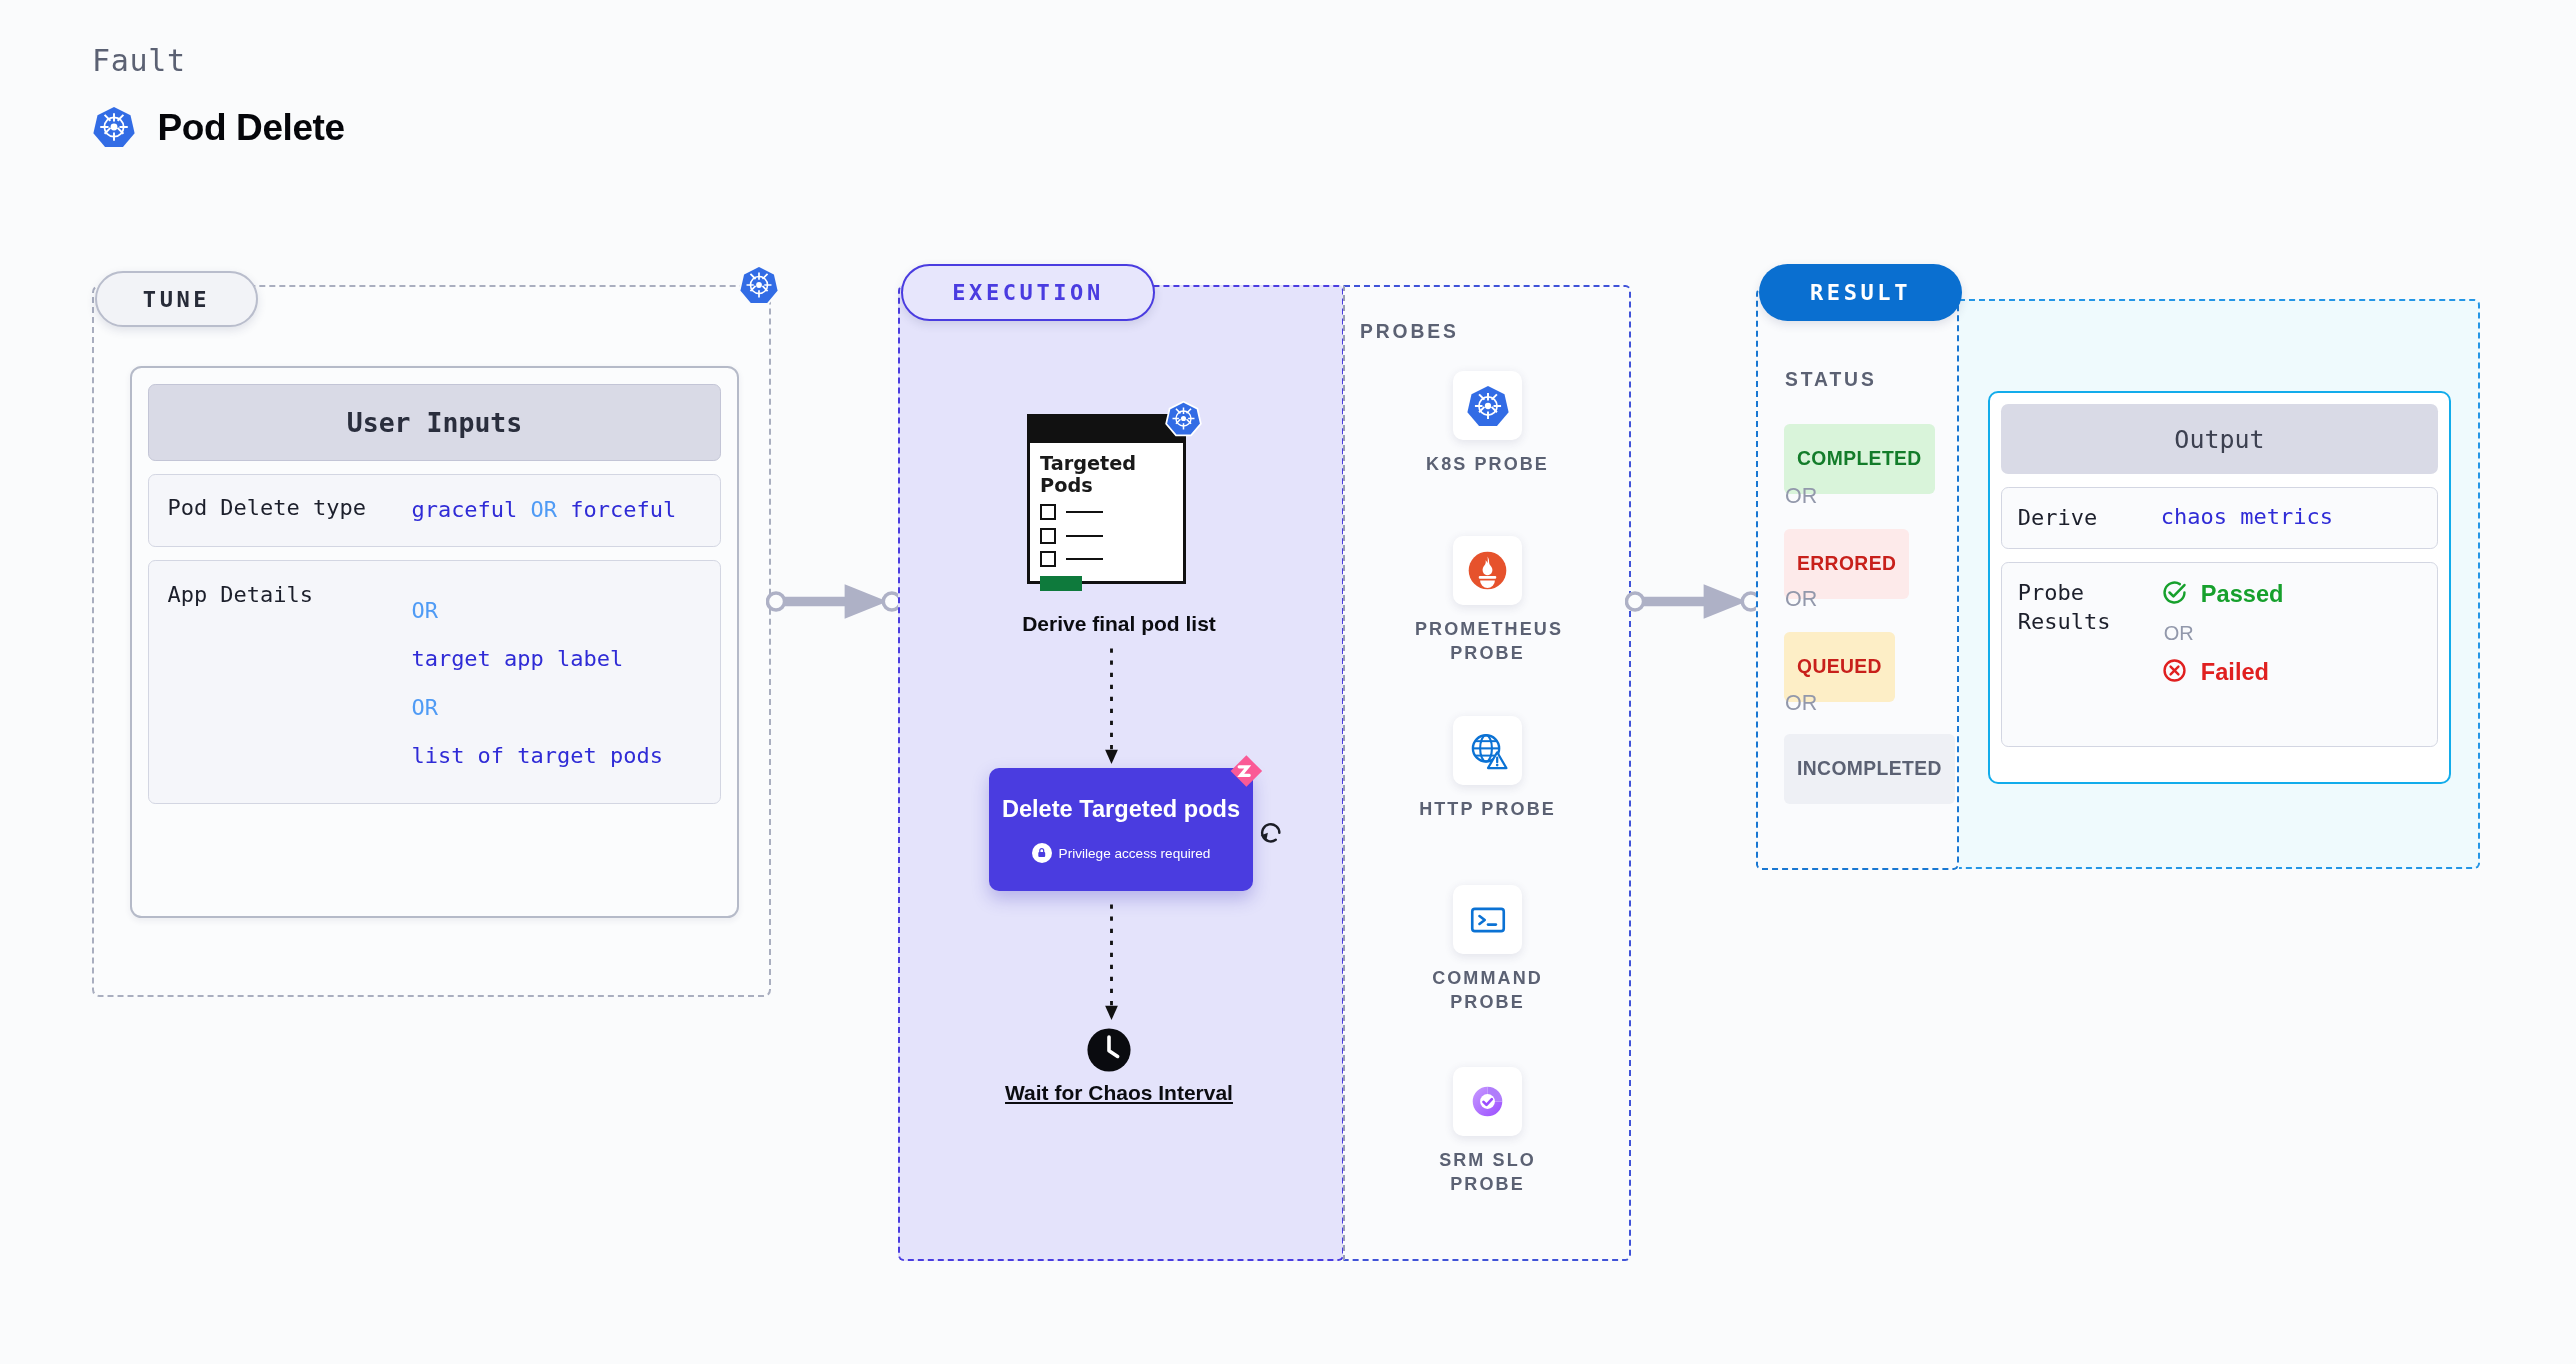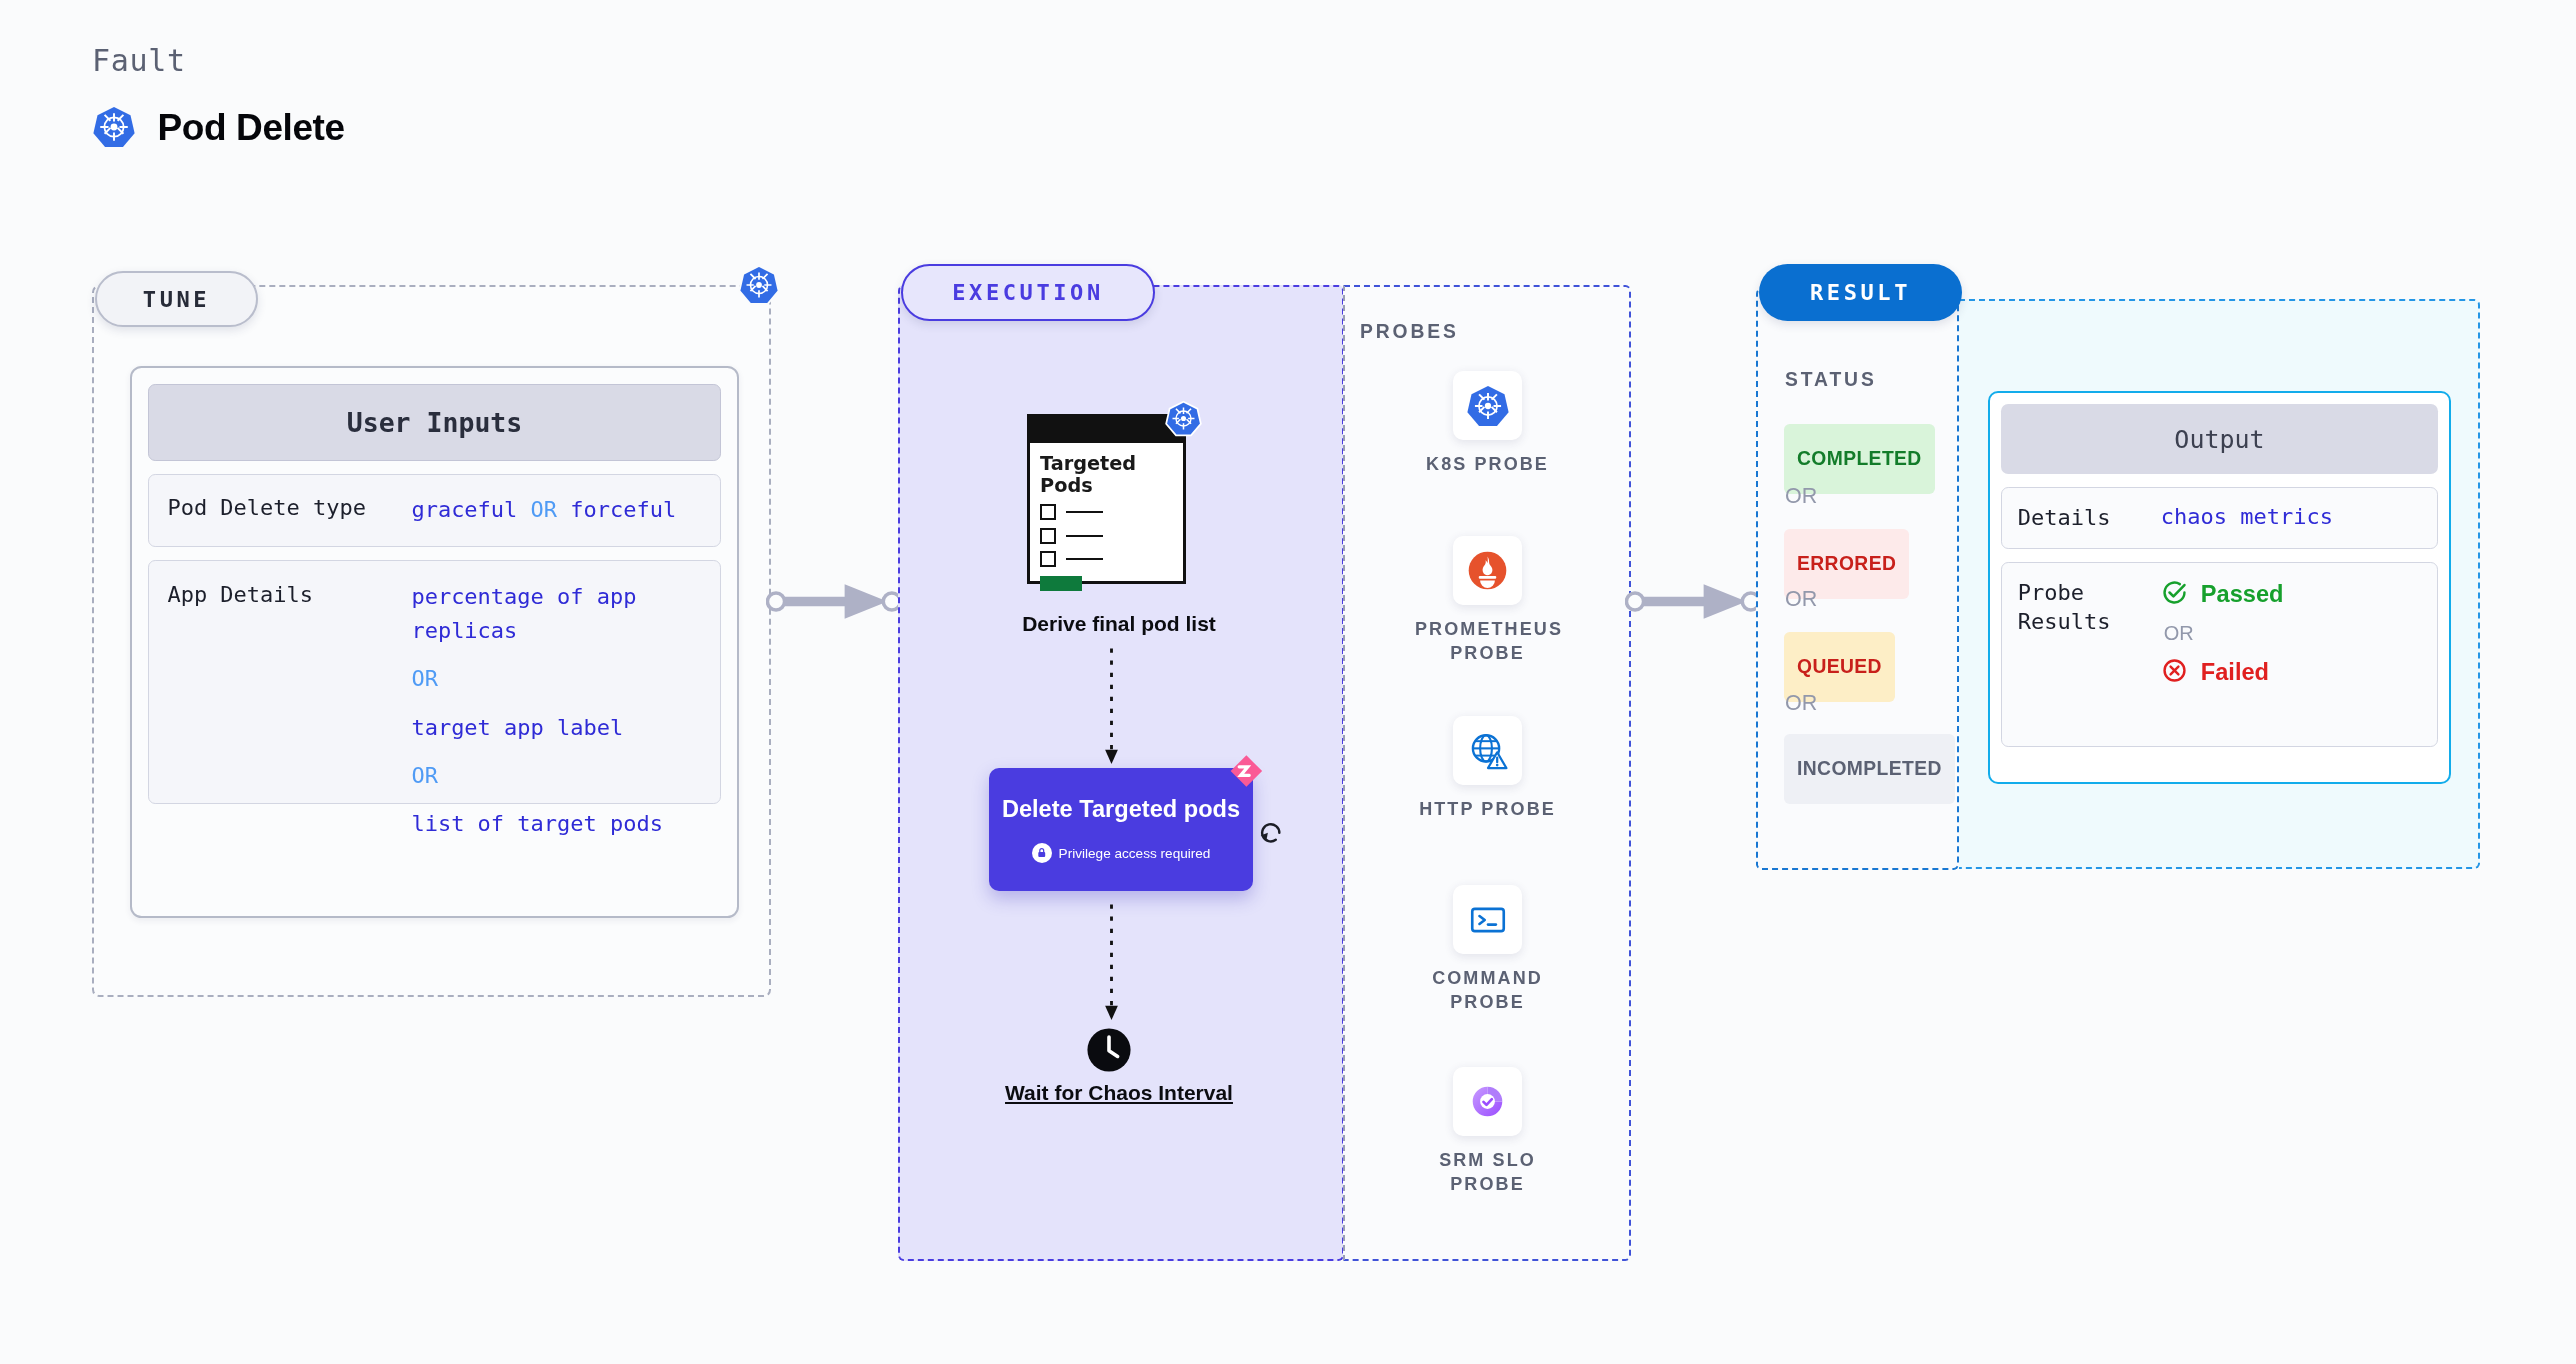--- a/index.html
+++ b/index.html
@@ -233,21 +233,20 @@
         <span>graceful</span>
         <span class="or-sep">OR</span>
         <span>forceful</span>
       </span>
     </div>
 
 
     <div class="input-row" style="height:244px;">
       <span class="key">App Details</span>
       <span class="val">
-        <span style="display:block;max-width:236px;">percentage of app replicas</span>
         <span class="or-block">OR</span>
         <span style="display:block;">target app label</span>
         <span class="or-block">OR</span>
         <span style="display:block;">list of target pods</span>
       </span>
     </div>
   </div>
 </div>
 
 <div class="connector" style="left:766px; top:580px;">
@@ -443,21 +442,21 @@
 <div class="status-badge" style="top:529px; background:#fdeaea; color:#c8201b;">ERRORED</div>
 <div class="status-or" style="top:587px;">OR</div>
 <div class="status-badge" style="top:632px; background:#fdeec6; color:#c8201b;">QUEUED</div>
 <div class="status-or" style="top:691px;">OR</div>
 <div class="status-badge" style="top:734px; background:#eef0f5; color:#5b6173;">INCOMPLETED</div>
 
 <div id="output-card">
   <div id="output-card-header">Output</div>
 
   <div class="out-row">
-    <span class="key">Details</span>
+    <span class="key">Derive</span>
     <span class="val">chaos metrics</span>
   </div>
 
   <div class="out-row" style="height:185px;">
     <span class="key">Probe Results</span>
     <span>
       <span class="probe-result-line">
         <span>
           <svg width="27" height="27" viewBox="0 0 38 38">
             <path d="M33 19a14 14 0 1 1-6.5-11.8" fill="none" stroke="#16a02c" stroke-width="3.4" stroke-linecap="round"></path>

